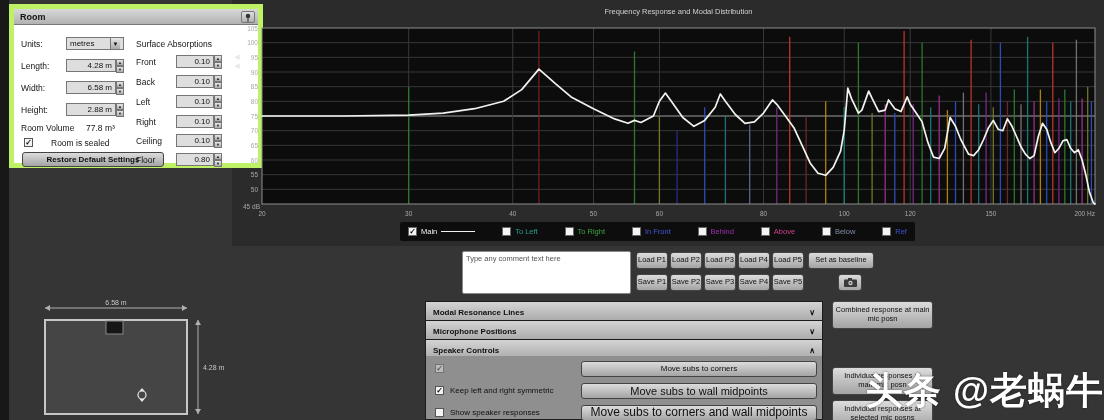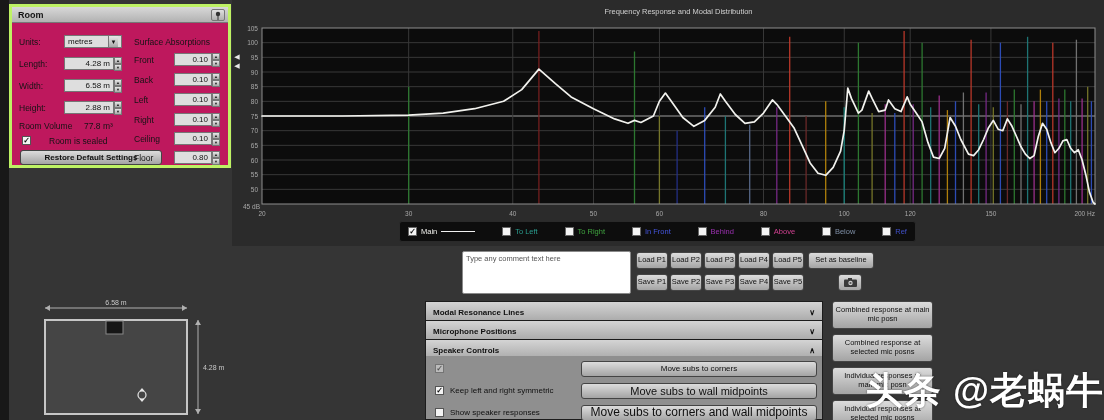--- a/index.html
+++ b/index.html
@@ -7,22 +7,22 @@
   #app { position:relative; width:1104px; height:420px; background:#353535;
          font-family:"Liberation Sans", sans-serif; overflow:hidden; }
   .abs { position:absolute; }
 
   
   .left-edge { left:0; top:0; width:9px; height:420px; background:#181818; }
   .right-panel { left:232px; top:0; width:872px; height:246px; background:#2b2b2b; }
   .right-lower { left:232px; top:246px; width:872px; height:174px; background:#353535; }
 
   
-  .room-panel { left:9px; top:4px; width:222px; height:164px; background:#be185d;
-                border:3px solid #bef264; font-size:8.5px; color:#141414; }
+  .room-panel { left:9px; top:4px; width:254px; height:164px; background:#ffffff;
+                border:5px solid #bef264; font-size:8.5px; color:#141414; }
   .room-title { position:absolute; left:0; top:0; width:100%; height:16px;
                 background:linear-gradient(#d8d8d8,#b2b2b2); border-bottom:1px solid #777;
                 font-weight:bold; font-size:9px; line-height:16px; padding-left:6px; }
   .pin-btn { position:absolute; right:3px; top:2px; width:14px; height:12px;
              background:linear-gradient(#e0e0e0,#b0b0b0); border:1px solid #777;
              border-radius:2px; display:flex; align-items:center; justify-content:center; }
   .rlabel { position:absolute; font-size:8.5px; }
   .field { position:absolute; background:#dedede; border:1px solid #767676; color:#111;
            font-size:8px; display:flex; align-items:center; justify-content:flex-end;
            padding-right:3px; height:13px; }
@@ -364,18 +364,17 @@
     <span class="cb checked" style="left:9px; top:30px;">✓</span>
     <span class="sc-label" style="left:24px; top:30px;">Keep left and right symmetric</span>
     <div class="gbtn" style="left:155px; top:27px; width:236px; height:16px; font-size:11px;">Move subs to wall midpoints</div>
 
     <span class="cb" style="left:9px; top:52px;"></span>
     <span class="sc-label" style="left:24px; top:52px;">Show speaker responses</span>
     <div class="gbtn" style="left:155px; top:49px; width:236px; height:16px; font-size:12px;">Move subs to corners and wall midpoints</div>
   </div>
 
   <div class="gbtn resp-btn" style="top:301px; padding:2px;">Combined response at main mic posn</div>
-  <div class="gbtn resp-btn" style="top:334px; padding:2px;">Combined response at selected mic posns</div>
   <div class="gbtn resp-btn" style="top:367px; padding:10px;">Individual responses at main mic posn</div>
   <div class="gbtn resp-btn" style="top:400px; padding:2px;">Individual responses at selected mic posns</div>
 
   <div class="abs watermark">头条 @老蜗牛</div>
 </div>
 
 </body></html>

